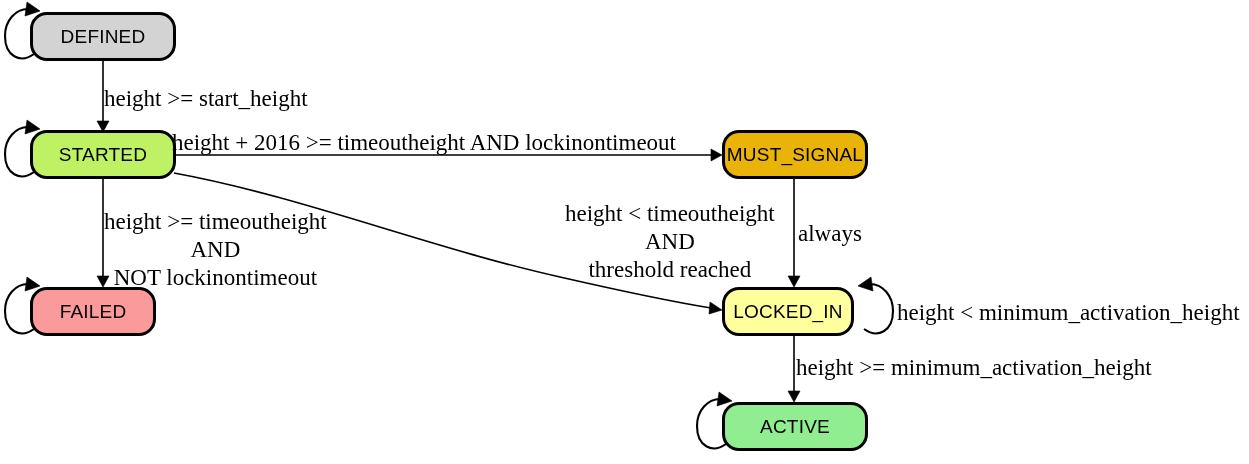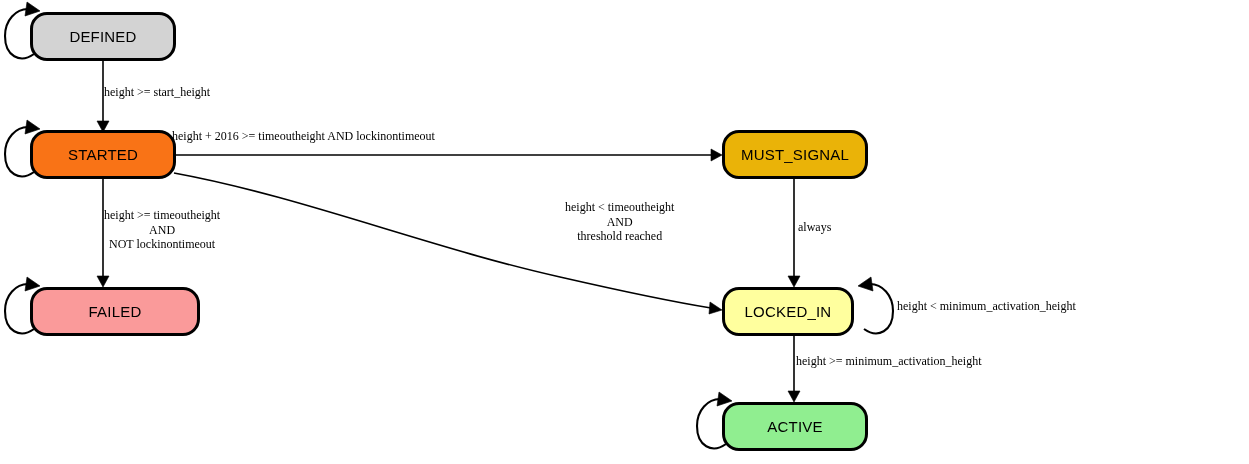--- a/index.html
+++ b/index.html
@@ -41,29 +41,29 @@
   }
   .state-node {
     position: absolute;
     box-sizing: border-box;
     border: 3.2px solid #000000;
     border-radius: 17px;
     display: flex;
     align-items: center;
     justify-content: center;
     font-family: "Liberation Sans", "DejaVu Sans", sans-serif;
-    font-size: 15px;
+    font-size: 19px;
     color: #000000;
     letter-spacing: 0.2px;
     white-space: nowrap;
   }
   .edge-label {
     position: absolute;
     font-family: "Liberation Serif", "DejaVu Serif", serif;
-    font-size: 12px;
+    font-size: 23px;
     color: #000000;
     white-space: nowrap;
     line-height: 1.21;
   }
   .edge-label.center { text-align: center; }
   .edge-label.left { text-align: left; }
 </style>
 </head>
 <body>
 
@@ -124,25 +124,25 @@
     <g>
       <path class="edge-path" d="M 794 336 L 794 392"></path>
       <polygon class="arrow-head" points="788,391 800,391 794,402"></polygon>
     </g>
   </svg>
 
   <div class="state-node" id="node-defined" style="left: 30px; top: 12px; width: 146px; height: 49px; background: rgb(211, 211, 211);">
     <span>DEFINED</span>
   </div>
 
-  <div class="state-node" id="node-started" style="left: 30px; top: 130px; width: 146px; height: 49px; background: #f97316;">
+  <div class="state-node" id="node-started" style="left: 30px; top: 130px; width: 146px; height: 49px; background: #bef264;">
     <span>STARTED</span>
   </div>
 
-  <div class="state-node" id="node-failed" style="left: 30px; top: 287px; width: 170px; height: 49px; background: rgb(250, 154, 154);">
+  <div class="state-node" id="node-failed" style="left: 30px; top: 287px; width: 126px; height: 49px; background: rgb(250, 154, 154);">
     <span>FAILED</span>
   </div>
 
   <div class="state-node" id="node-must-signal" style="left: 722px; top: 130px; width: 146px; height: 49px; background: #eab308;">
     <span>MUST_SIGNAL</span>
   </div>
 
   <div class="state-node" id="node-locked-in" style="left: 722px; top: 287px; width: 132px; height: 49px; background: rgb(255, 255, 158);">
     <span>LOCKED_IN</span>
   </div>

